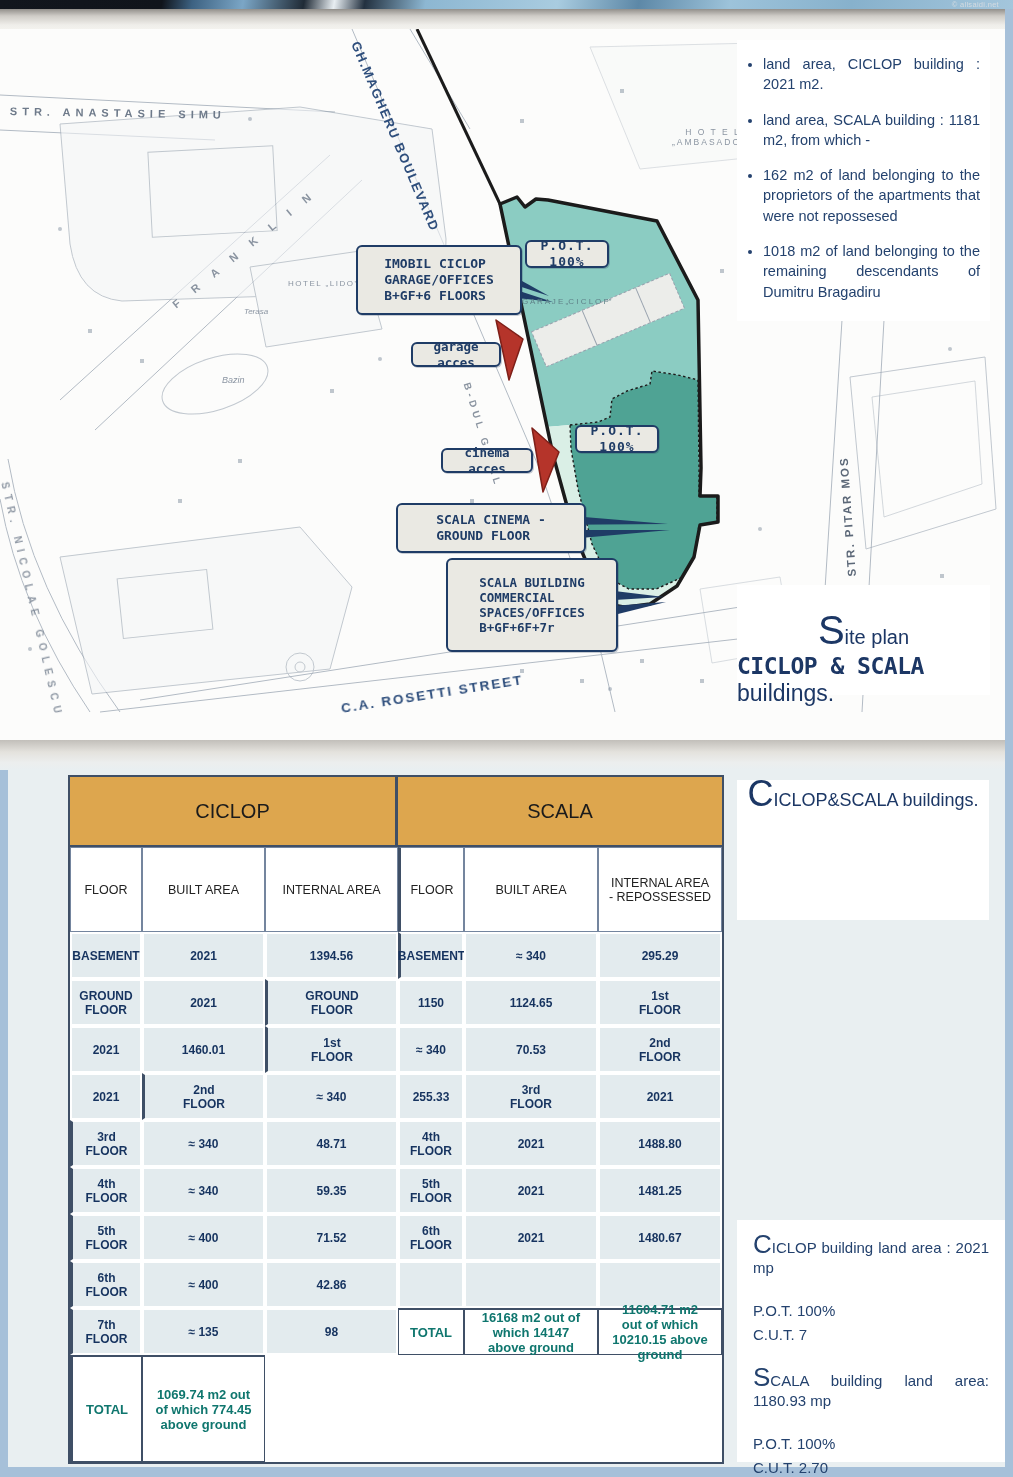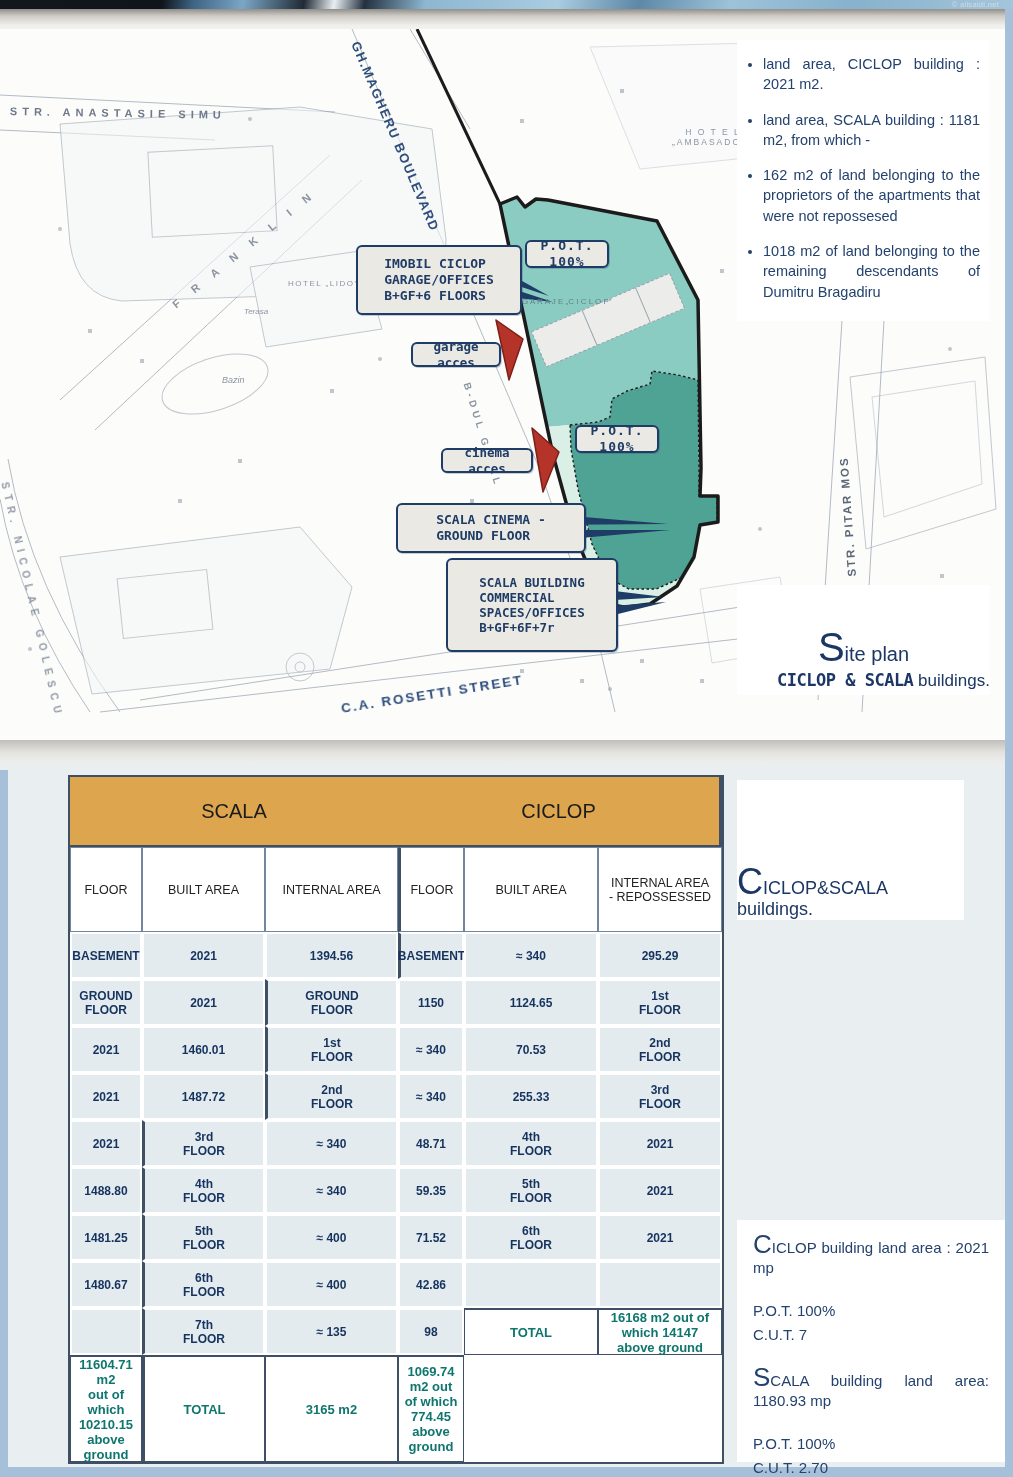--- a/index.html
+++ b/index.html
@@ -30,39 +30,39 @@
     display:flex;align-items:center;justify-content:center;text-align:left;
     white-space:pre-line;line-height:1.22;box-shadow:1px 1px 0 rgba(40,60,90,.25);}
   .callout.ctr{text-align:center;}
 
   .overlay-box{position:absolute;background:#ffffff;}
   .bullets{margin:0;padding:14px 10px 10px 26px;color:#24426e;font-size:14.5px;line-height:1.4;text-align:justify;}
   .bullets li{margin-bottom:15px;}
   .siteplan{display:flex;flex-direction:column;align-items:center;justify-content:center;height:100%;color:#1c3765;}
   .cap{font-size:40px;line-height:.8;font-weight:normal;}
   .siteplan .l1{font-size:20px;margin-top:41px;}
-  .siteplan .l2{font-size:17px;margin-top:4px;margin-left:40px;}
+  .siteplan .l2{font-size:23px;margin-top:4px;}
   .techno{font-family:"DejaVu Sans Mono",monospace;font-weight:bold;letter-spacing:-0.5px;}
 
   
   .bottom{position:absolute;left:8px;top:770px;width:997px;height:697px;background:#e9eff1;}
 
   .floor-table{position:absolute;left:60px;top:5px;display:grid;
     grid-template-columns:72px 123px 133px 66px 134px 124px;
     grid-template-rows:70px 85px repeat(9,47px) 107px;
     background:#fff;border:2px solid #3f4f66;}
   .cell{display:flex;align-items:center;justify-content:center;text-align:center;white-space:pre-line;}
   .hcell{grid-column:span 3;background:#dda64e;border-bottom:2px solid #3f4f66;font-size:20px;color:#1b1b1b;}
   .hcell.first{border-right:3px solid #3f4f66;}
   .subcell{background:#fff;border:1px solid #74859e;font-size:12.5px;color:#222;}
   .dcell{background:#e3ebee;border:2px solid #fff;font-size:12px;font-weight:bold;color:#16335f;}
   .tcell{background:#fff;border:1px solid #3f4f66;border-top:2px solid #3f4f66;font-size:13px;font-weight:bold;color:#0f766e;}
   .dv{border-left:3px solid #3f4f66 !important;}
 
-  .box-buildings{left:729px;top:10px;width:227px;height:140px;display:flex;align-items:flex-end;justify-content:center;color:#1c3765;}
+  .box-buildings{left:729px;top:10px;width:252px;height:140px;display:flex;align-items:flex-start;justify-content:center;color:#1c3765;}
   .box-buildings .rest{font-size:18px;}
   .box-landarea{left:729px;top:450px;width:268px;height:242px;color:#24426e;font-size:15px;}
   .box-landarea .inner{padding:14px 16px;}
   .box-landarea p{margin:0 0 4px 0;text-align:justify;line-height:1.35;}
   .box-landarea p.sp{margin-top:22px;}
   .box-landarea .cap2{font-size:26px;line-height:.8;}
 </style>
 </head>
 <body>
 
@@ -224,22 +224,22 @@
       </div>
     </div>
   </div>
 
   <div class="gap-mid"></div>
 
   <div class="bottom">
 
     <div class="floor-table">
 
+      <div class="cell hcell first">CICLOP</div>
       <div class="cell hcell">SCALA</div>
-      <div class="cell hcell first">CICLOP</div>
 
       <div class="cell subcell">FLOOR</div>
       <div class="cell subcell">BUILT AREA</div>
       <div class="cell subcell">INTERNAL AREA</div>
       <div class="cell subcell dv">FLOOR</div>
       <div class="cell subcell">BUILT AREA</div>
       <div class="cell subcell">INTERNAL AREA
 - REPOSSESSED</div>
 
       <div class="cell dcell">BASEMENT</div>
@@ -262,21 +262,20 @@
       <div class="cell dcell">2021</div>
       <div class="cell dcell">1460.01</div>
       <div class="cell dcell dv">1st
 FLOOR</div>
       <div class="cell dcell">≈ 340</div>
       <div class="cell dcell">70.53</div>
 
       <div class="cell dcell">2nd
 FLOOR</div>
       <div class="cell dcell">2021</div>
-      <div class="cell dcell">1487.72</div>
       <div class="cell dcell dv">2nd
 FLOOR</div>
       <div class="cell dcell">≈ 340</div>
       <div class="cell dcell">255.33</div>
 
       <div class="cell dcell">3rd
 FLOOR</div>
       <div class="cell dcell">2021</div>
       <div class="cell dcell dv">3rd
 FLOOR</div>
@@ -320,21 +319,20 @@
 
       <div class="cell tcell">TOTAL</div>
       <div class="cell tcell">16168 m2 out of
 which 14147
 above ground</div>
       <div class="cell tcell">11604.71 m2
 out of which
 10210.15 above
 ground</div>
       <div class="cell tcell dv">TOTAL</div>
-      <div class="cell tcell">3165 m2</div>
       <div class="cell tcell">1069.74 m2 out
 of which 774.45
 above ground</div>
     </div>
 
     <div class="overlay-box box-buildings">
       <div><span class="cap" style="font-size:36px;">C</span><span class="rest">ICLOP&amp;SCALA buildings.</span></div>
     </div>
 
     <div class="overlay-box box-landarea">

